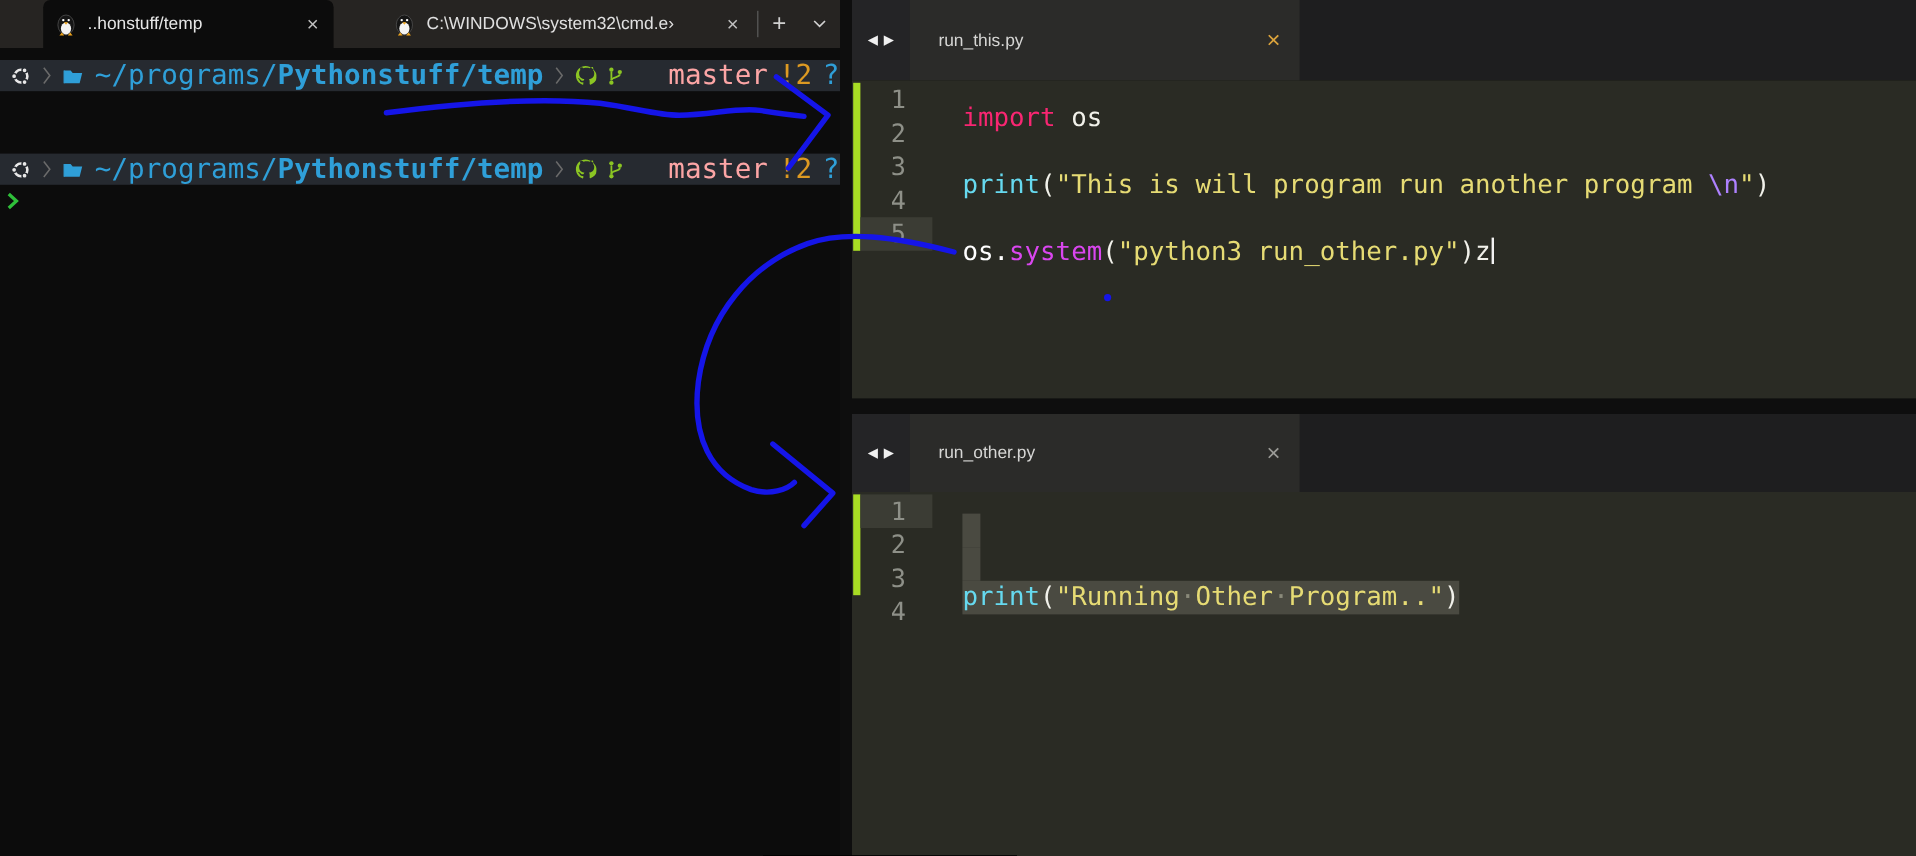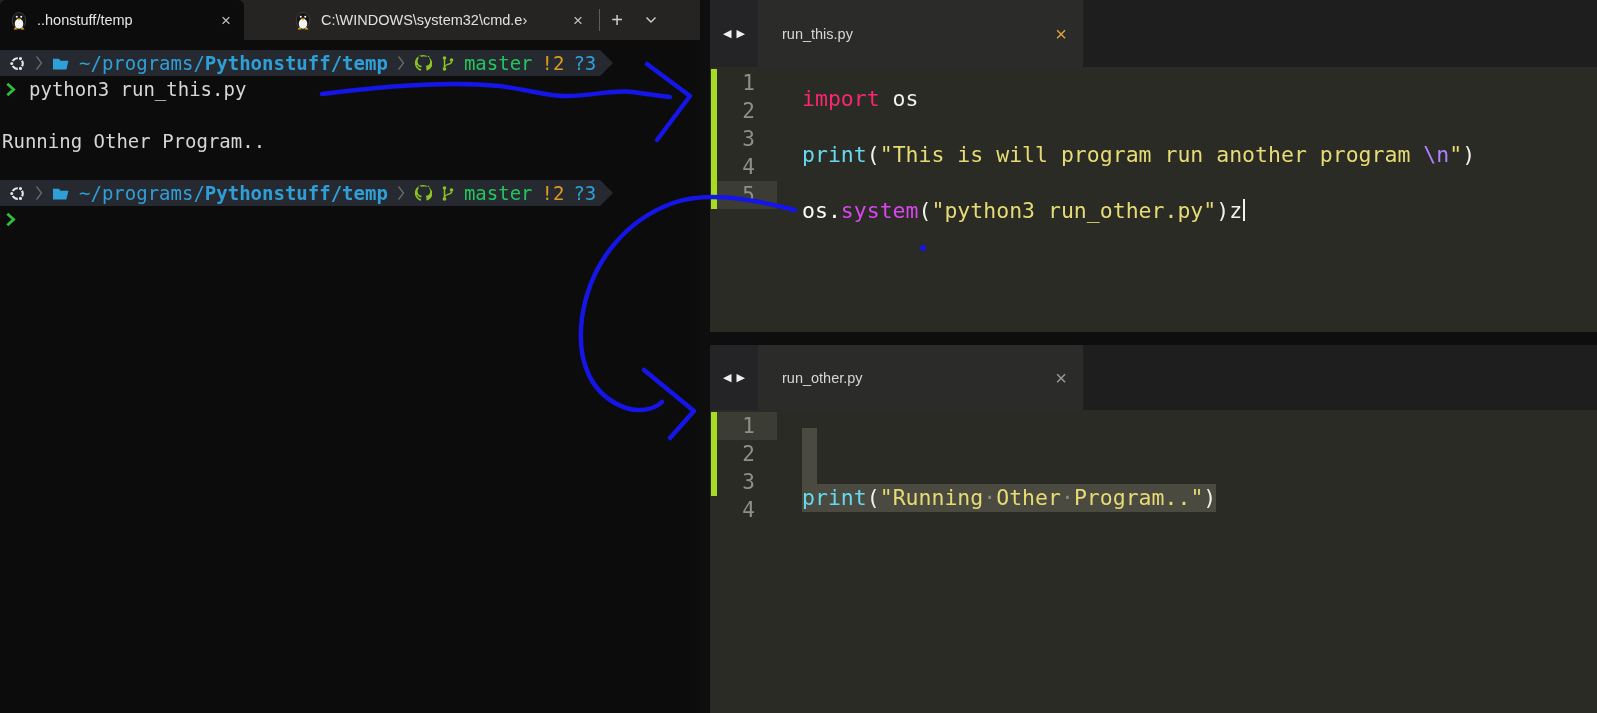--- a/index.html
+++ b/index.html
@@ -2,35 +2,35 @@
 <html><head>
 <meta charset="utf-8">
 <style>
   html,body{margin:0;padding:0;background:#000;}
   .stage{position:relative;width:1597px;height:713px;overflow:hidden;background:#050505;font-family:"Liberation Sans",sans-serif;}
 
   
   .terminal{position:absolute;left:0;top:0;width:700px;height:713px;background:#0c0c0c;}
   .tabbar{position:relative;height:40px;background:#262422;display:flex;align-items:stretch;}
   .ttab{display:flex;align-items:center;gap:9px;padding:0 10px;box-sizing:border-box;color:#e6e6e6;font-size:14.5px;cursor:default;}
-  .ttab.active{width:244px;background:#0c0c0c;border-radius:6px 6px 0 0;}
+  .ttab.active{width:244px;background:#0c0c0c;border-radius:6px 6px 0 0;margin-left:36px;}
   .ttab.inactive{width:312px;color:#e0e0e0;margin-left:40px;}
   .ttitle{flex:1;white-space:nowrap;overflow:hidden;}
   .tclose{color:#c0c0c0;font-size:17px;line-height:1;padding:0 3px;}
   .tdivider{width:1px;height:22px;background:#5d5d5d;align-self:center;margin-left:3px;}
   .tbtn{background:none;border:none;color:#d0d0d0;font-size:20px;width:34px;display:flex;align-items:center;justify-content:center;padding:0;}
-  .tbody{padding-top:10px;font-family:"DejaVu Sans Mono",monospace;font-size:19px;color:#d6d6d6;}
+  .tbody{padding-top:10px;font-family:"DejaVu Sans Mono",monospace;font-size:23px;color:#d6d6d6;}
   .tline{height:26px;line-height:26px;white-space:pre;padding-left:2px;}
   .tline.cmd{display:flex;align-items:center;gap:13px;padding-left:5px;}
   .striprow{height:26px;padding-left:0;}
   .pstrip{position:relative;height:26px;display:flex;width:fit-content;align-items:center;gap:9px;background:#262a30;padding-left:9px;padding-right:4px;}
   .pstrip::after{content:"";position:absolute;right:-13px;top:0;border-left:13px solid #262a30;border-top:13px solid transparent;border-bottom:13px solid transparent;}
   .ppath{color:#2f9fd8;}
   .pbold{color:#2f9fd8;font-weight:bold;}
-  .pbranch{color:#22c55e;}
+  .pbranch{color:#fca5a5;margin-left:28px;}
   .pdirty{color:#dd9a22;}
   .puntr{color:#2f9fd8;}
 
   
   .editors{position:absolute;left:700px;top:0;width:897px;height:713px;background:#0e0e0e;}
   .pane{position:absolute;left:10px;right:0;}
   .pane.top{top:0;height:332px;}
   .pane.bottom{top:345px;height:368px;}
   .ehead{position:relative;height:67px;background:#1e1e1f;display:flex;align-items:stretch;}
   .pane.bottom .ehead{height:65px;}
@@ -131,28 +131,21 @@
                 <circle cx="10.5" cy="4.6" r="1.8" fill="#8bc523"></circle>
                 <circle cx="3.5" cy="13.4" r="1.8" fill="#8bc523"></circle>
                 <path d="M3.5,4.4 v7" stroke="#8bc523" stroke-width="1.5" fill="none"></path>
                 <path d="M10.5,6.4 c0,3 -7,2 -7,5" stroke="#8bc523" stroke-width="1.5" fill="none"></path>
               </svg></span>
         <span class="pbranch">master</span>
         <span class="pdirty">!2</span>
         <span class="puntr">?3</span>
       </div></div>
 
-      <div class="tline cmd">
-        <span><svg class="gly" width="11" height="17" viewBox="0 0 10 16">
-              <path d="M2,2.5 L8,8 L2,13.5" stroke="#2fbf3a" stroke-width="2.6" fill="none"></path>
-            </svg></span>
-        <span>python3 run_this.py</span>
-      </div>
       <div class="tline"></div>
-      <div class="tline">Running Other Program..</div>
       <div class="tline"></div>
 
       <div class="tline striprow"><div class="pstrip">
         <span><svg class="gly" width="17" height="17" viewBox="0 0 16 16">
                 <circle cx="8" cy="8" r="5" fill="none" stroke="#e8e8e8" stroke-width="2"></circle>
                 <circle cx="2.6" cy="8" r="2" fill="#e8e8e8" stroke="#262a30" stroke-width="1.1"></circle>
                 <circle cx="10.8" cy="3.4" r="2" fill="#e8e8e8" stroke="#262a30" stroke-width="1.1"></circle>
                 <circle cx="10.8" cy="12.6" r="2" fill="#e8e8e8" stroke="#262a30" stroke-width="1.1"></circle>
               </svg></span>
         <span><svg class="gly" width="8" height="16" viewBox="0 0 8 16">

